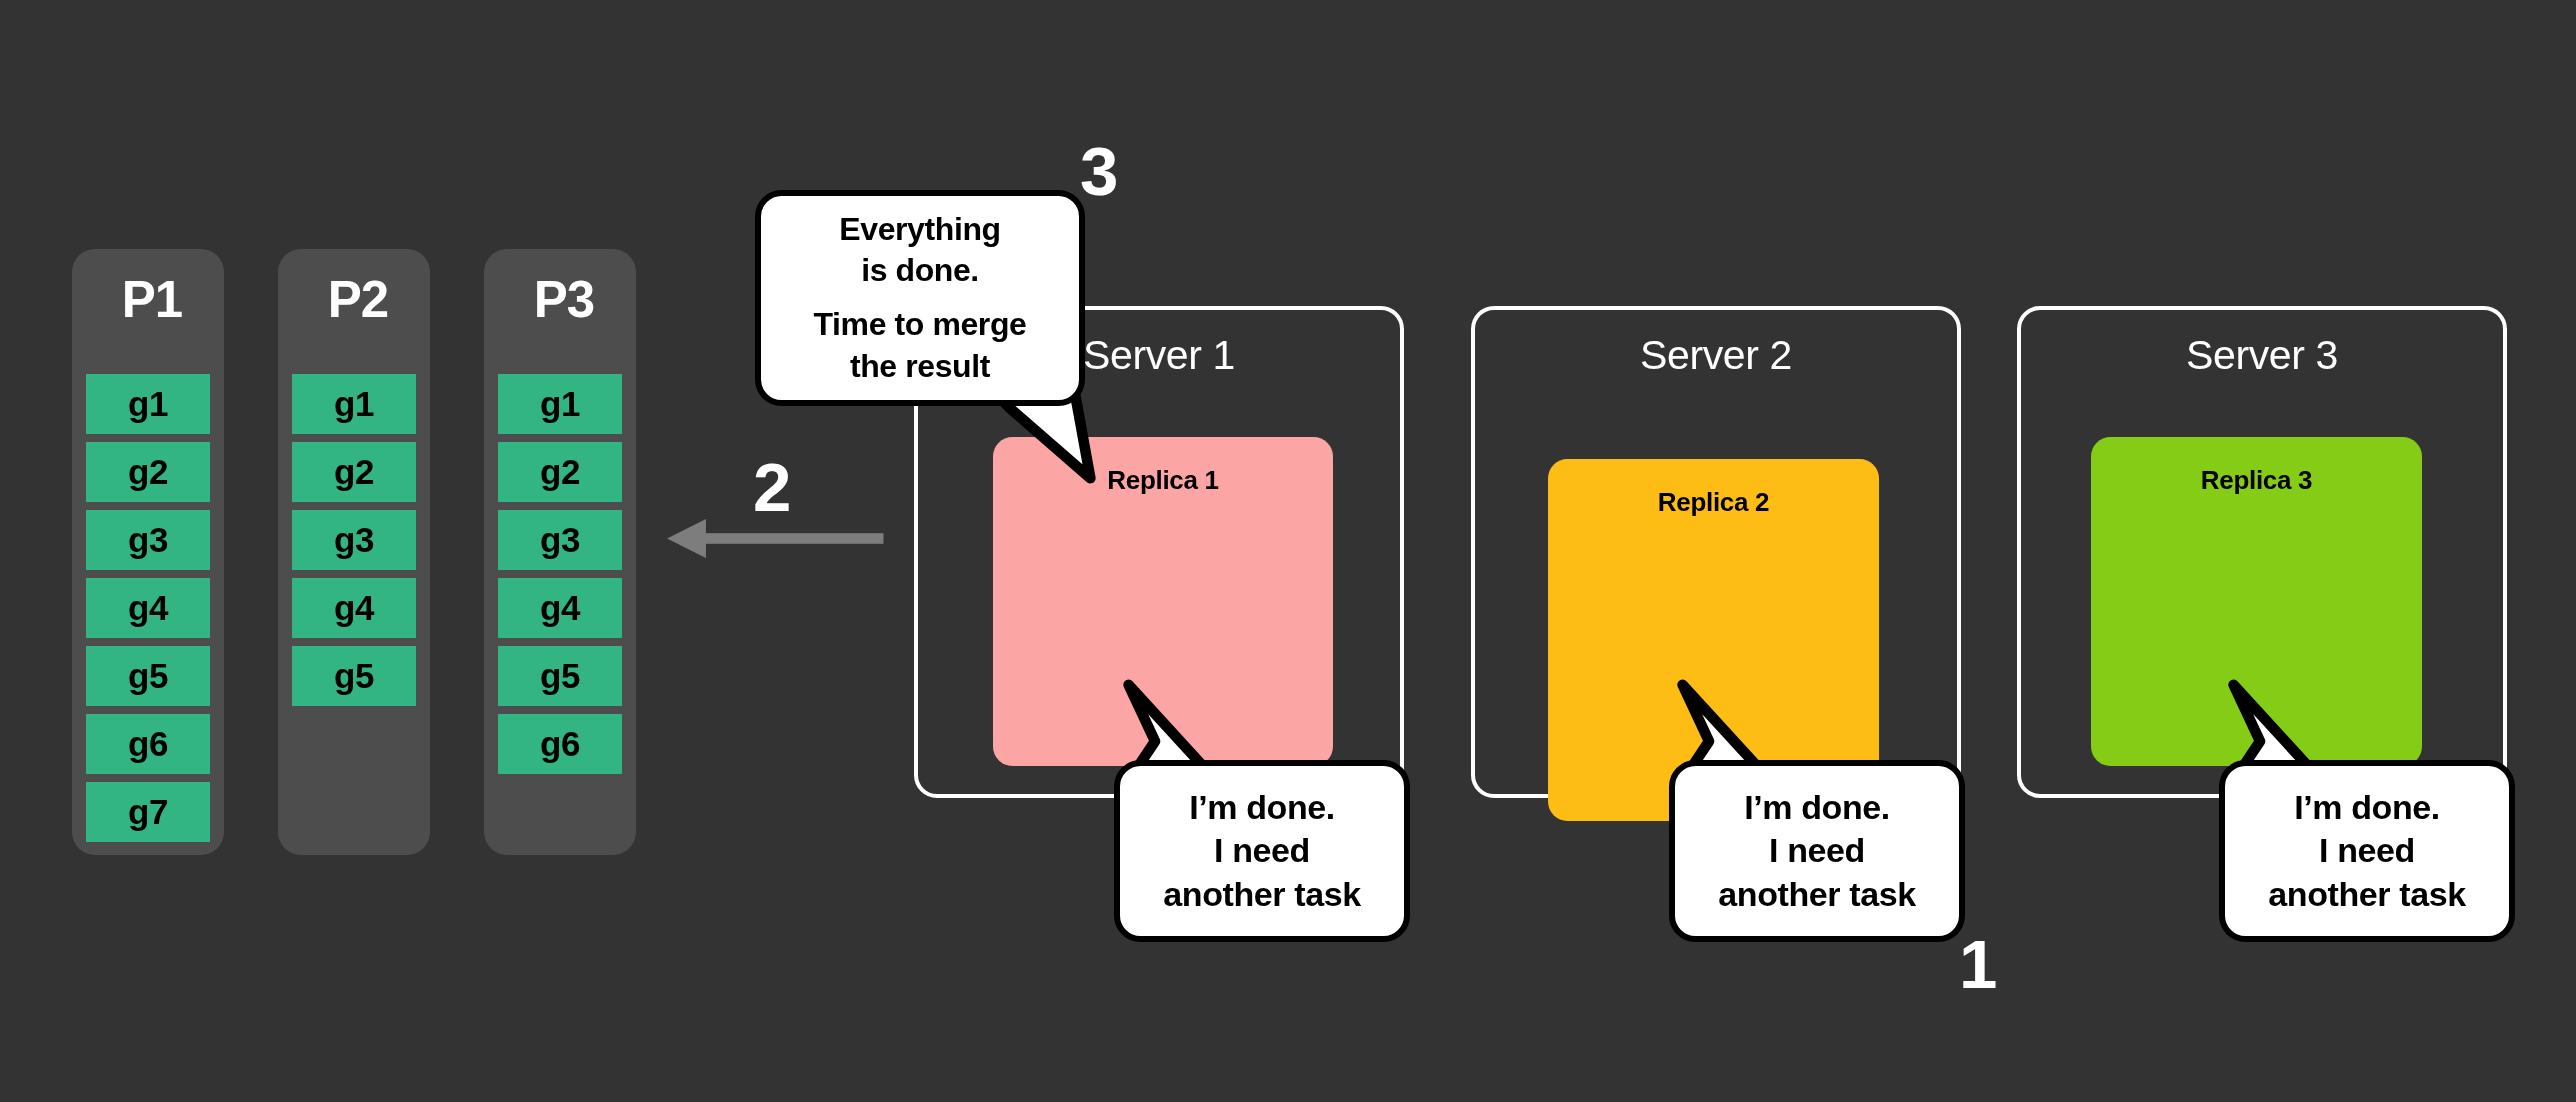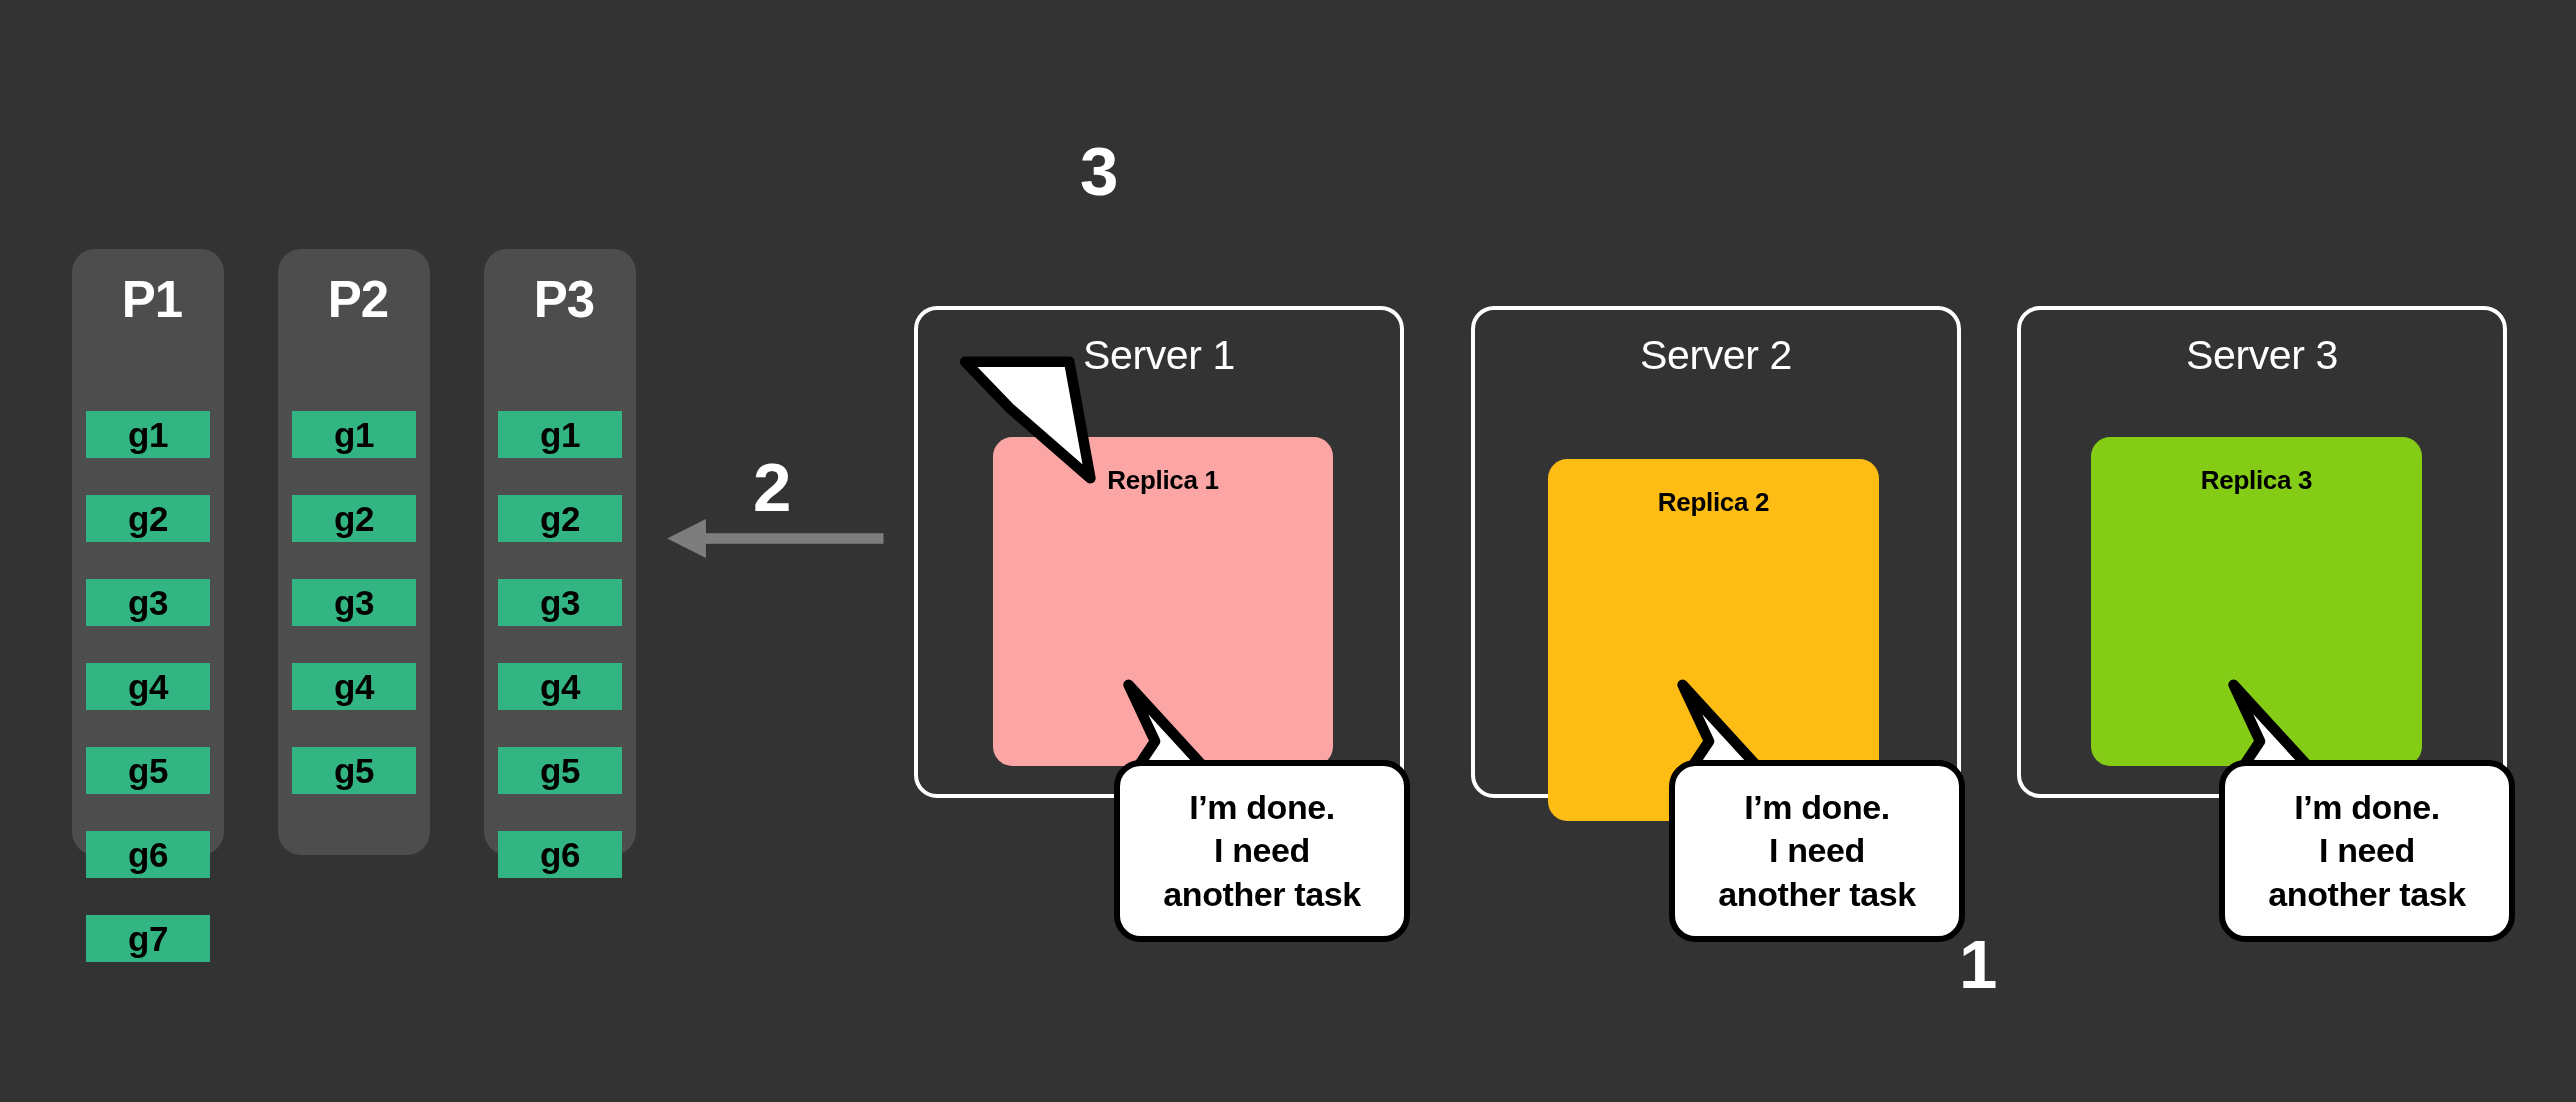--- a/index.html
+++ b/index.html
@@ -37,31 +37,30 @@
     line-height: 1;
     padding-left: 8px;
   }
   .p-blocks {
     position: absolute;
     left: 14px;
     right: 14px;
     top: 125px;
   }
   .g-block {
-    height: 47px;
+    height: 60px;
     margin-bottom: 8px;
     background: #33b483;
     display: flex;
     align-items: center;
     justify-content: center;
     color: #000000;
     font-size: 35px;
     font-weight: 700;
     letter-spacing: -0.4px;
-    margin-top: 37px;
   }
 
   
   .server-panel {
     position: absolute;
     border: 4.4px solid #ffffff;
     border-radius: 23px;
     box-sizing: border-box;
     background: transparent;
   }
@@ -202,20 +201,27 @@
   </div>
   <div class="replica" style="left:2091px; top:437px; width:331px; height:329px; background:#84cc16;">
     <div class="replica-label">Replica 3</div>
   </div>
 
   <div class="step-num" style="left:1080px; top:137px;">3</div>
 
   <svg class="tail" style="left:958px; top:353px; width:159px; height:141px;" width="159" height="141" viewBox="0 0 180 160">
     <path d="M 8 10 L 126 10 L 150 142 L 58 62 Z" fill="#ffffff" stroke="#000000" stroke-width="12" stroke-linejoin="round"></path>
   </svg>
+  <div class="bubble bubble-top" style="left:755px; top:190px; width:330px; height:216px;">
+    <span class="line">Everything</span>
+    <span class="line">is done.</span>
+    <span class="gap"></span>
+    <span class="line">Time to merge</span>
+    <span class="line">the result</span>
+  </div>
 
   <svg class="tail" style="left:1109px; top:676px; width:159px; height:141px;" width="159" height="141" viewBox="0 0 180 160">
     <path d="M 22 10 L 130 128 L 16 128 L 52 74 Z" fill="#ffffff" stroke="#000000" stroke-width="12" stroke-linejoin="round"></path>
   </svg>
   <div class="bubble bubble-small" style="left:1114px; top:760px; width:296px; height:182px;">
     <span class="line">I’m done.</span>
     <span class="line">I need</span>
     <span class="line">another task</span>
   </div>
 

